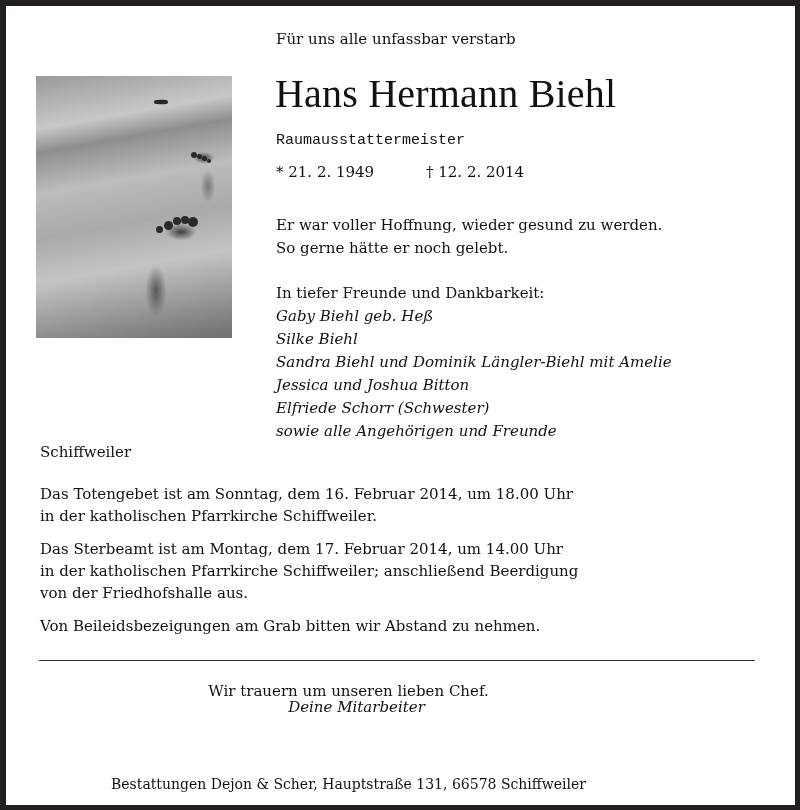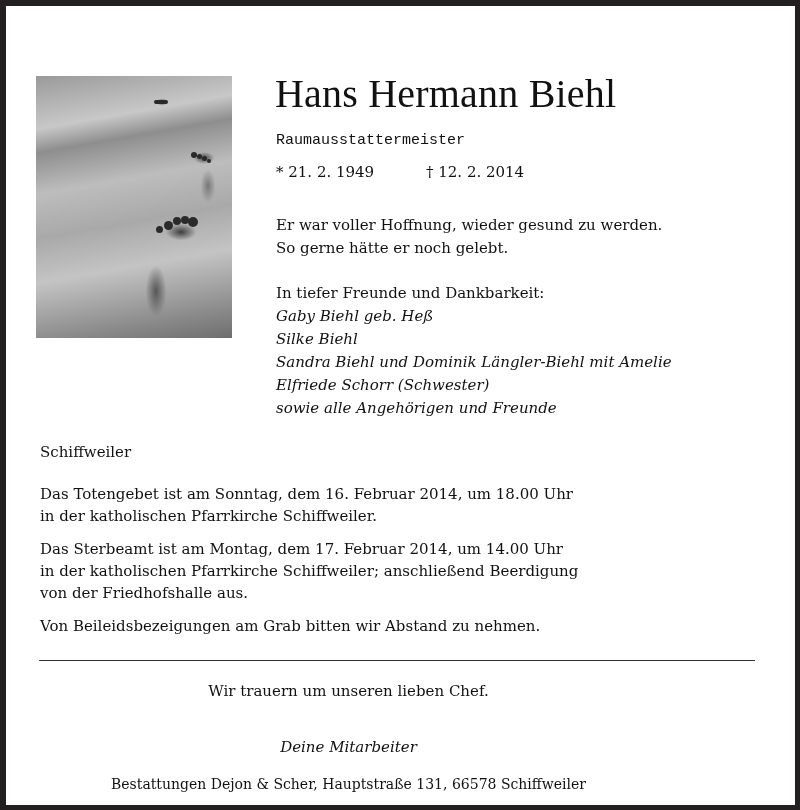--- a/index.html
+++ b/index.html
@@ -32,21 +32,21 @@
     .t-died { left: 420px; top: 157px; font-size: 15px; }
     .t-quote { left: 270px; top: 208px; font-size: 15px; line-height: 23px; }
     .t-mourn { left: 270px; top: 276px; font-size: 15px; line-height: 23px; }
     .t-mourn .it { font-style: italic; }
     .t-place { left: 34px; top: 437px; font-size: 15px; }
     .t-info { left: 34px; top: 477px; font-size: 15px; line-height: 22px; width: 620px; }
     .t-info p { margin: 0 0 11px 0; }
     .rule { left: 33px; top: 654px; width: 716px; height: 1px; background: #333; }
     .t-footer { left: 0; width: 685px; text-align: center; font-size: 15px; }
     .f1 { top: 674px; line-height: 22px; }
-    .f2 { top: 732px; font-style: italic; }
+    .f2 { top: 692px; font-style: italic; padding-left: 8px; }
     .f3 { top: 770px; font-size: 14px; }
   </style>
 </head>
 <body>
 
 <div class="page">
 
   <div class="abs photo">
     <div class="toes">
       <span style="left:128px;top:145px;width:9px;height:9px;"></span>
@@ -55,35 +55,37 @@
       <span style="left:152px;top:141px;width:10px;height:10px;"></span>
       <span style="left:120px;top:150px;width:7px;height:7px;"></span>
       <span style="left:155px;top:76px;width:6px;height:6px;"></span>
       <span style="left:161px;top:78px;width:5px;height:5px;"></span>
       <span style="left:166px;top:80px;width:5px;height:5px;"></span>
       <span style="left:171px;top:83px;width:4px;height:4px;"></span>
       <span style="left:118px;top:24px;width:14px;height:4px;border-radius:3px;"></span>
     </div>
   </div>
 
+  <div class="abs t-intro">Für uns alle unfassbar verstarb</div>
   <div class="abs t-name">Hans Hermann Biehl</div>
   <div class="abs t-job">Raumausstattermeister</div>
   <div class="abs t-born">* 21. 2. 1949</div>
   <div class="abs t-died">† 12. 2. 2014</div>
 
   <div class="abs t-quote">
     <div>Er war voller Hoffnung, wieder gesund zu werden.</div>
     <div>So gerne hätte er noch gelebt.</div>
   </div>
 
   <div class="abs t-mourn">
     <div>In tiefer Freunde und Dankbarkeit:</div>
     <div class="it">Gaby Biehl geb. Heß</div>
     <div class="it">Silke Biehl</div>
     <div class="it">Sandra Biehl und Dominik Längler-Biehl mit Amelie</div>
+    <div class="it">Jessica und Joshua Bitton</div>
     <div class="it">Elfriede Schorr (Schwester)</div>
     <div class="it">sowie alle Angehörigen und Freunde</div>
   </div>
 
   <div class="abs t-place">Schiffweiler</div>
 
   <div class="abs t-info">
     <p>
       <span>Das Totengebet ist am Sonntag, dem 16. Februar 2014, um 18.00 Uhr</span><br>
       <span>in der katholischen Pfarrkirche Schiffweiler.</span>

